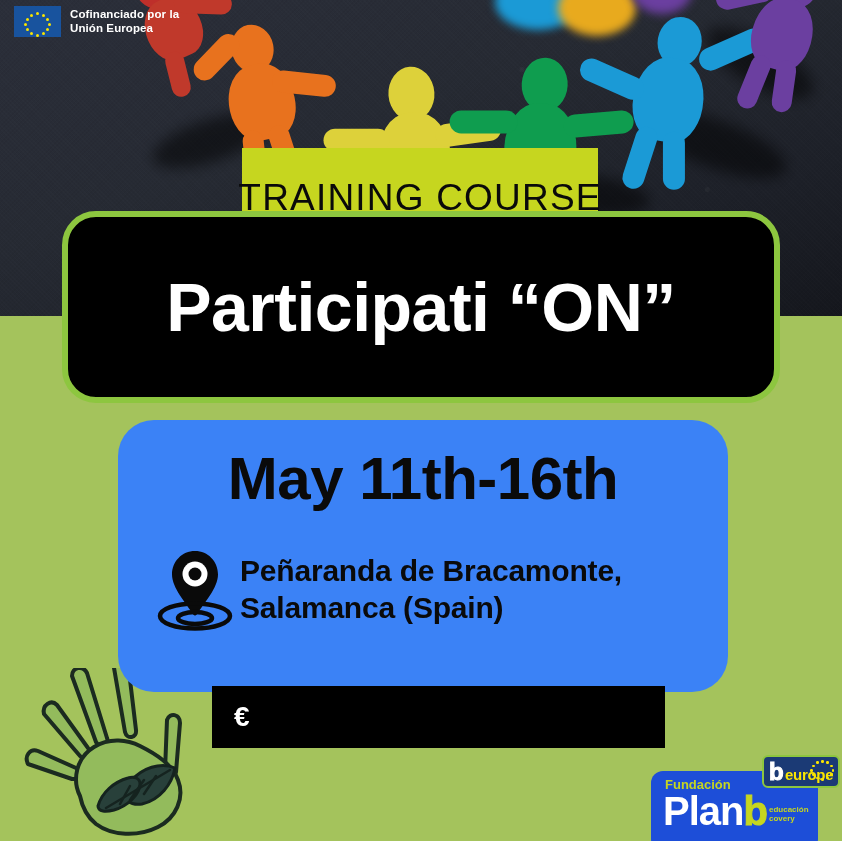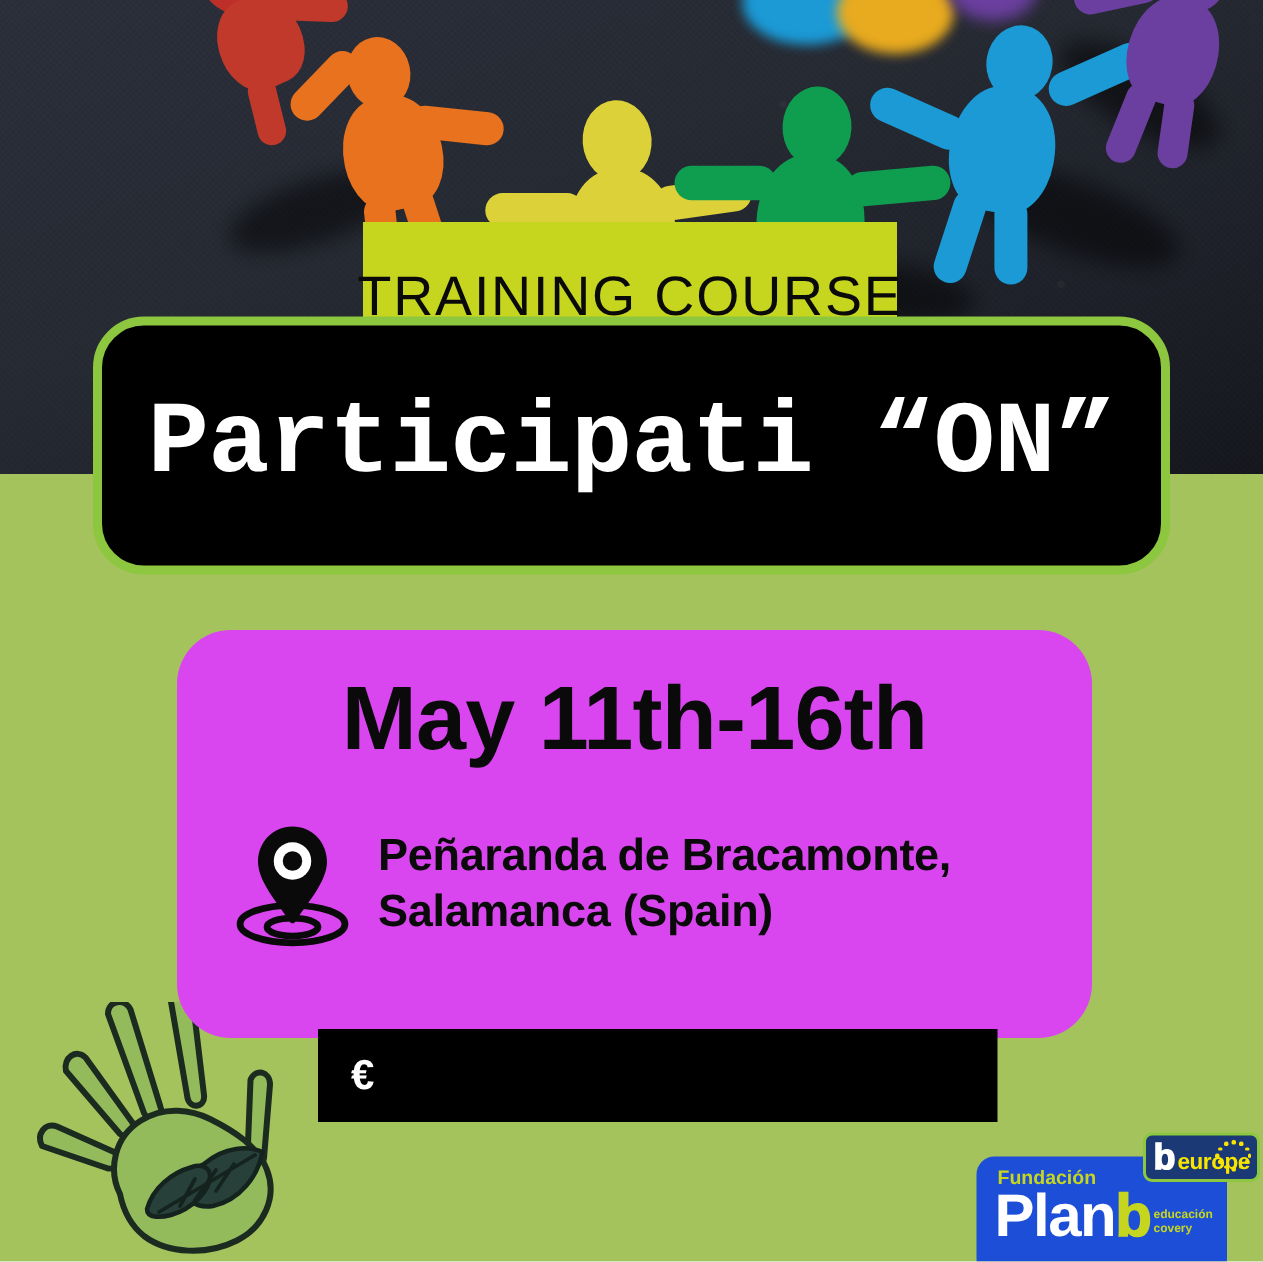--- a/index.html
+++ b/index.html
@@ -121,48 +121,47 @@
     padding-bottom: 8px;
     white-space: nowrap;
   }
 
   
   .title-box {
     position: absolute;
     left: 62px;
     top: 211px;
     width: 718px;
-    height: 172px;
+    height: 192px;
     background: #000000;
     border: 6px solid #8dc63f;
     border-radius: 34px;
     box-sizing: border-box;
     display: flex;
     align-items: center;
     justify-content: center;
     z-index: 30;
-    font-family: Liberation Mono, monospace;
   }
   .title-text {
     color: #ffffff;
     font-size: 68px;
     font-weight: 700;
     letter-spacing: -0.5px;
     line-height: 1;
     white-space: nowrap;
   }
 
   
   .info-card {
     position: absolute;
     left: 118px;
     top: 420px;
     width: 610px;
     height: 272px;
-    background: #d946ef;
+    background: #3b82f6;
     border-radius: 36px;
     z-index: 15;
   }
   .date-text {
     position: absolute;
     left: 0;
     right: 0;
     top: 29px;
     text-align: center;
     font-size: 60px;
@@ -170,21 +169,21 @@
     color: #0a0a0a;
     line-height: 1;
     letter-spacing: -0.5px;
   }
   .location-row {
     position: absolute;
     left: 38px;
     top: 126px;
     display: flex;
     align-items: flex-start;
-    gap: 18px;
+    gap: 6px;
   }
   .pin-icon {
     flex: none;
     width: 78px;
     height: 84px;
     margin-top: 2px;
   }
   .location-text {
     font-size: 30px;
     font-weight: 700;
@@ -397,20 +396,38 @@
 
     <div class="figure" style="left:726px;top:-56px;width:130px;height:170px;transform:rotate(16deg);">
       <div class="fig-head" style="left:40px;top:18px;width:40px;height:46px;background:#6b3fa0;"></div>
       <div class="fig-body" style="left:28px;top:56px;width:60px;height:72px;background:#6b3fa0;"></div>
       <div class="fig-limb" style="left:-18px;top:54px;width:58px;height:22px;background:#6b3fa0;transform:rotate(-28deg);"></div>
       <div class="fig-limb" style="left:34px;top:118px;width:20px;height:56px;background:#6b3fa0;transform:rotate(6deg);"></div>
       <div class="fig-limb" style="left:64px;top:116px;width:20px;height:52px;background:#6b3fa0;transform:rotate(-8deg);"></div>
     </div>
   </div>
 
+  <div class="eu-logo">
+    <div class="eu-flag">
+      <span class="eu-star" style="left:22px;top:6px;"></span>
+      <span class="eu-star" style="left:28px;top:7.6px;"></span>
+      <span class="eu-star" style="left:32.4px;top:11.6px;"></span>
+      <span class="eu-star" style="left:34px;top:17px;"></span>
+      <span class="eu-star" style="left:32.4px;top:22.4px;"></span>
+      <span class="eu-star" style="left:28px;top:26.4px;"></span>
+      <span class="eu-star" style="left:22px;top:28px;"></span>
+      <span class="eu-star" style="left:16px;top:26.4px;"></span>
+      <span class="eu-star" style="left:11.6px;top:22.4px;"></span>
+      <span class="eu-star" style="left:10px;top:17px;"></span>
+      <span class="eu-star" style="left:11.6px;top:11.6px;"></span>
+      <span class="eu-star" style="left:16px;top:7.6px;"></span>
+    </div>
+    <div class="eu-text">Cofinanciado por la
+Unión Europea</div>
+  </div>
 
   <div class="course-banner">
     <div class="course-banner-text">TRAINING COURSE</div>
   </div>
 
   <div class="title-box">
     <div class="title-text">Participati “ON”</div>
   </div>
 
   <div class="info-card">

